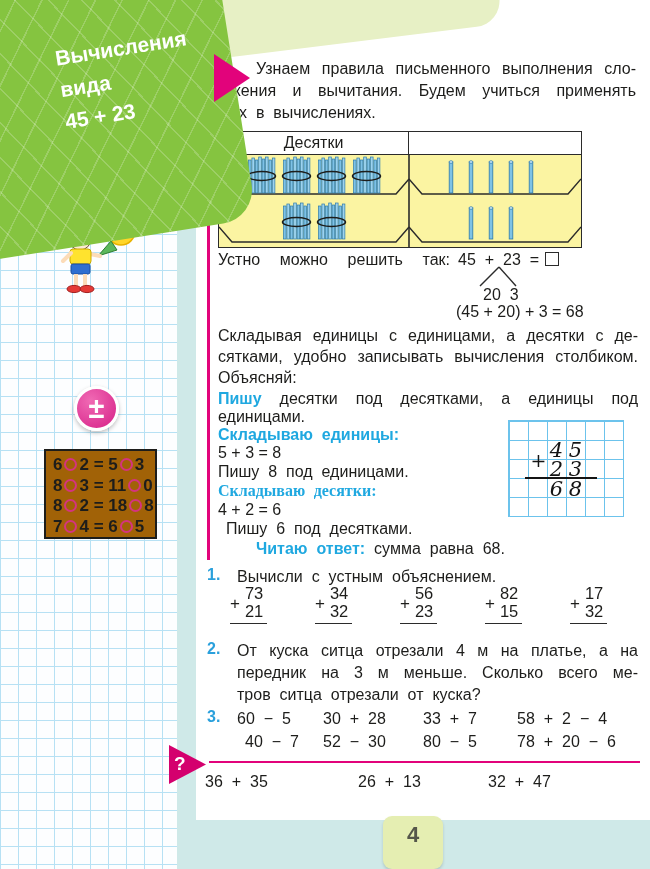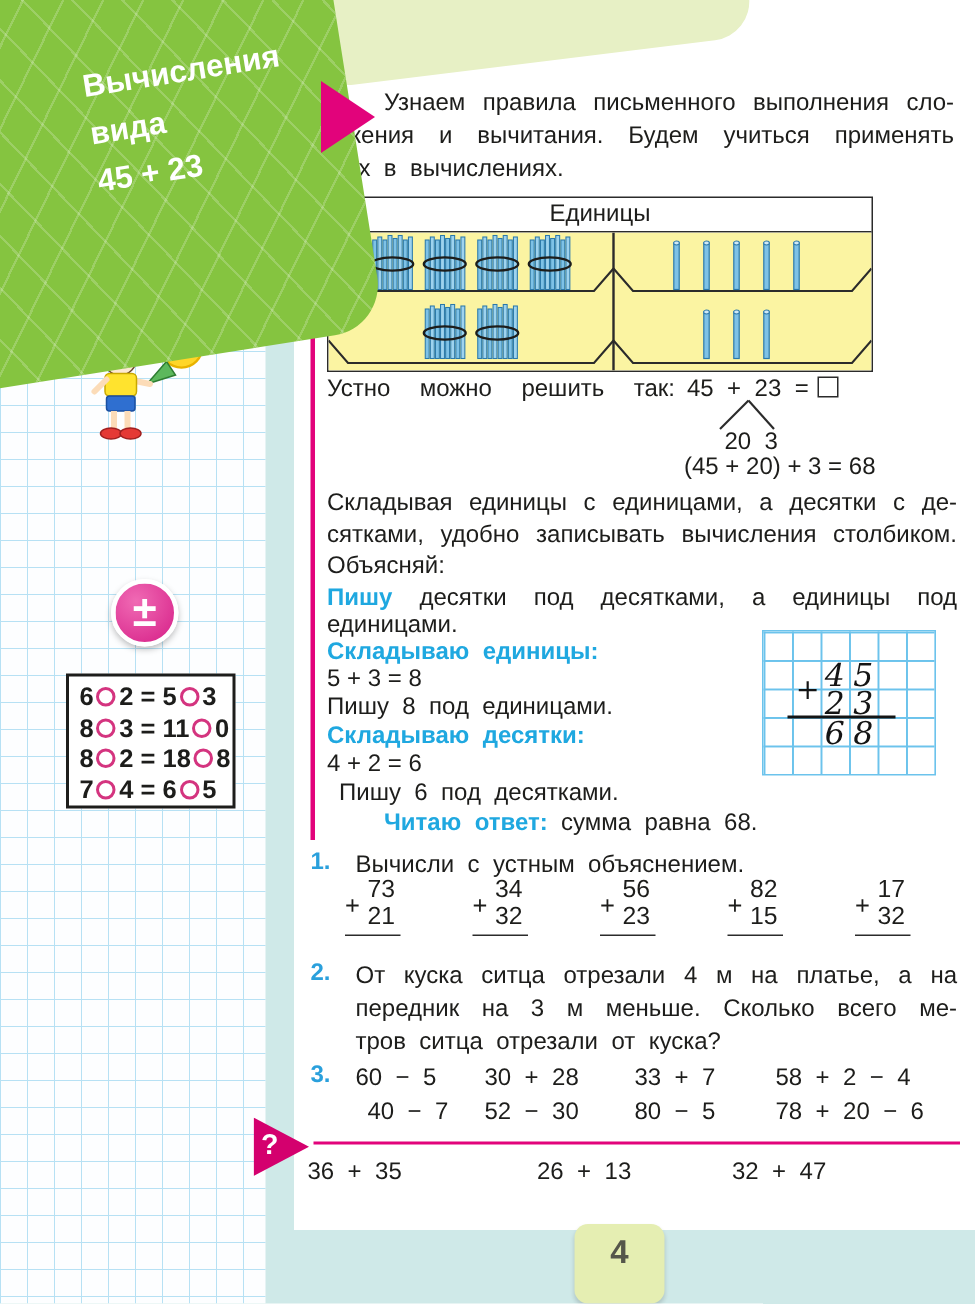--- a/index.html
+++ b/index.html
@@ -98,21 +98,21 @@
   
   .pm {
     position:absolute; left:74px; top:386px; width:45px; height:45px; border-radius:50%; z-index:2;
     background:radial-gradient(circle at 35% 30%, #f06ab4, #d61f87);
     border:3px solid #fff; box-sizing:border-box; box-shadow:0 2px 4px rgba(0,0,0,.25);
     display:flex; align-items:center; justify-content:center;
     color:#fff; font-size:29px; font-weight:bold;
   }
   .eqbox {
     position:absolute; left:44px; top:449px; width:113px; height:90px; z-index:2;
-    background:#ffffff; border:2.4px solid #1d1d1b; box-sizing:border-box;
+    background:#a16207; border:2.4px solid #1d1d1b; box-sizing:border-box;
     padding:4px 0 0 7px; font-size:17px; font-weight:bold; line-height:20.5px;
   }
   .eqbox .ln { white-space:nowrap; }
   .eqbox .o { display:inline-block; width:9px; height:9px; border:2px solid #d4347f; border-radius:50%; margin:0 2px; vertical-align:-1px; }
   .mascot { position:absolute; left:54px; top:208px; z-index:2; }
 </style>
 </head>
 <body>
 
 <div class="grid-paper"></div>
@@ -158,21 +158,21 @@
 
 <div class="tri-marker"></div>
 <div class="vline"></div>
 
 <div class="t just" style="left:230px; top:58px; width:406px; text-indent:26px;">Узнаем правила письменного выполнения сло-</div>
 <div class="t just" style="left:230px; top:80px; width:406px;">жения и вычитания. Будем учиться применять</div>
 <div class="t ws" style="left:230px; top:102px;">их в вычислениях.</div>
 
 <div class="stick-table">
   <div class="hdr">
-    <div class="hcell hc2">Единицы</div>
+    <div class="hcell hc1">Десятки</div>
   </div>
   <svg id="table-body-svg" width="362" height="92" viewBox="0 0 362 92">
     <defs>
       <g id="bundle">
         <rect x="2" y="4" width="2.6" height="33" fill="#7ec2e6" stroke="#2b79ab" stroke-width="0.7"></rect>
         <rect x="5.4" y="2" width="2.6" height="35" fill="#9ed3ee" stroke="#2b79ab" stroke-width="0.7"></rect>
         <rect x="8.8" y="4" width="2.6" height="33" fill="#7ec2e6" stroke="#2b79ab" stroke-width="0.7"></rect>
         <rect x="12.2" y="1" width="2.6" height="36" fill="#9ed3ee" stroke="#2b79ab" stroke-width="0.7"></rect>
         <rect x="15.6" y="3" width="2.6" height="34" fill="#7ec2e6" stroke="#2b79ab" stroke-width="0.7"></rect>
         <rect x="19" y="1" width="2.6" height="36" fill="#9ed3ee" stroke="#2b79ab" stroke-width="0.7"></rect>
@@ -219,21 +219,21 @@
 
 <div class="t just" style="left:218px; top:325px; width:420px;">Складывая единицы с единицами, а десятки с де-</div>
 <div class="t just" style="left:218px; top:346px; width:420px;">сятками, удобно записывать вычисления столбиком.</div>
 <div class="t ws" style="left:218px; top:367px;">Объясняй:</div>
 <div class="t just" style="left:218px; top:388px; width:420px;"><span class="cyan">Пишу</span> <span>десятки под десятками, а единицы под</span></div>
 <div class="t ws" style="left:218px; top:406px;">единицами.</div>
 
 <div class="t ws cyan" style="left:218px; top:424px;">Складываю единицы:</div>
 <div class="t" style="left:218px; top:442px;">5 + 3 = 8</div>
 <div class="t ws" style="left:218px; top:461px;">Пишу 8 под единицами.</div>
-<div class="t ws cyan" style="left:218px; top:480px;">Складываю десятки:</div>
+<div class="t ws cyan" style="left:218px; top:480px;font-family:Liberation Serif, serif;">Складываю десятки:</div>
 <div class="t" style="left:218px; top:499px;">4 + 2 = 6</div>
 <div class="t ws" style="left:226px; top:518px;">Пишу 6 под десятками.</div>
 <div class="t ws" style="left:218px; top:538px;margin-left:38px;"><span class="cyan">Читаю ответ:</span> <span>сумма равна 68.</span></div>
 
 <div class="colgrid">
   <span class="d" style="left:20px; top:29px; font-size:19px;">+</span>
   <span class="d" style="left:38px; top:19px;">4</span>
   <span class="d" style="left:57px; top:19px;">5</span>
   <span class="d" style="left:38px; top:38px;">2</span>
   <span class="d" style="left:57px; top:38px;">3</span>

